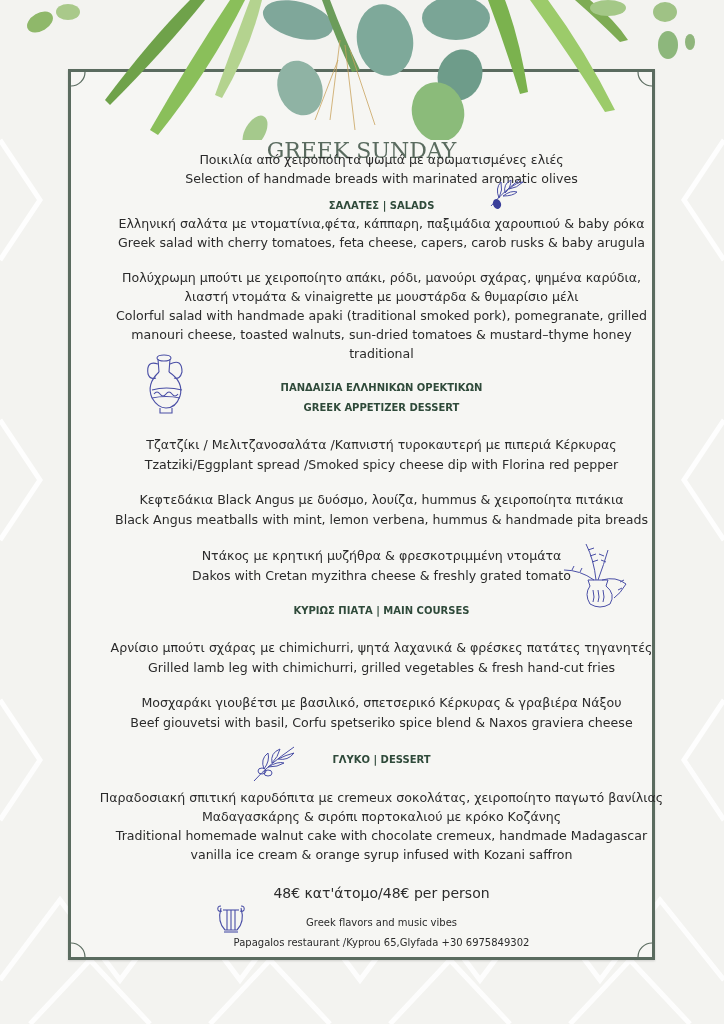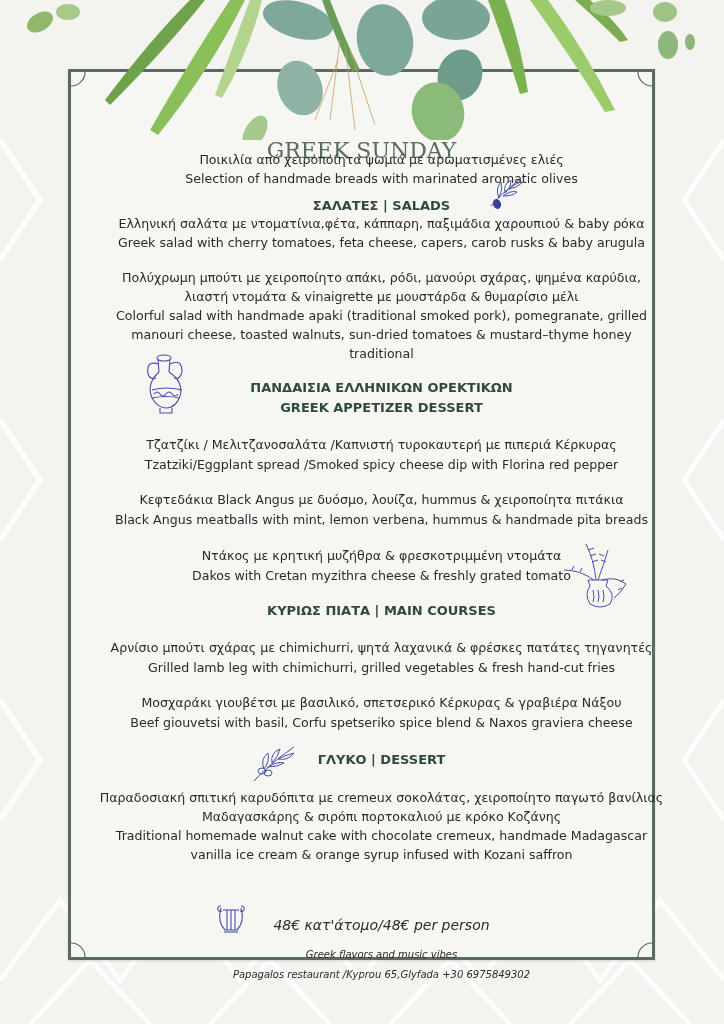--- a/index.html
+++ b/index.html
@@ -15,22 +15,22 @@
     box-shadow: 0 1px 2px rgba(0,0,0,0.15);
   }
   .corner { position:absolute; width:16px; height:16px; z-index:2; }
   .leaves { position:absolute; left:0; top:0; width:724px; height:140px; z-index:3; pointer-events:none; }
   .content { position:absolute; left:68px; top:69px; width:587px; z-index:4; text-align:center; color:#2b2b2b; }
   .title {
     position:absolute; left:0; width:100%; top:29px;
     font-family:"DejaVu Serif", serif; font-size:22px; color:#5a6b5f; letter-spacing:0px;margin-top:40px;
   }
   .line { position:absolute; left:4px; width:100%; font-size:12.6px; line-height:19px; white-space:nowrap;padding-left:16px; }
-  .head { font-weight:bold; color:#2f4a3a; font-size:13px; }
-  .italic { font-style:italic; font-size:14px;margin-top:32px; }
+  .head { font-weight:bold; color:#2f4a3a; font-size:10px; }
+  .italic { font-size:14px; }
   .icon { position:absolute; z-index:5; }
 </style>
 </head>
 <body>
 
 <svg class="bg-pattern" width="724" height="1024" viewBox="0 0 724 1024">
   <g stroke="#ffffff" stroke-width="5" fill="none" opacity="0.9">
     <path d="M0 980 L60 900 L120 980 L180 900 L240 980 L300 900 L360 980 L420 900 L480 980 L540 900 L600 980 L660 900 L724 980"></path>
     <path d="M30 1024 L90 960 L150 1024 M210 1024 L270 960 L330 1024 M390 1024 L450 960 L510 1024 M570 1024 L630 960 L690 1024"></path>
     <path d="M0 140 L40 200 L0 260 M724 140 L684 200 L724 260 M0 420 L40 480 L0 540 M724 420 L684 480 L724 540 M0 700 L40 760 L0 820 M724 700 L684 760 L724 820"></path>

